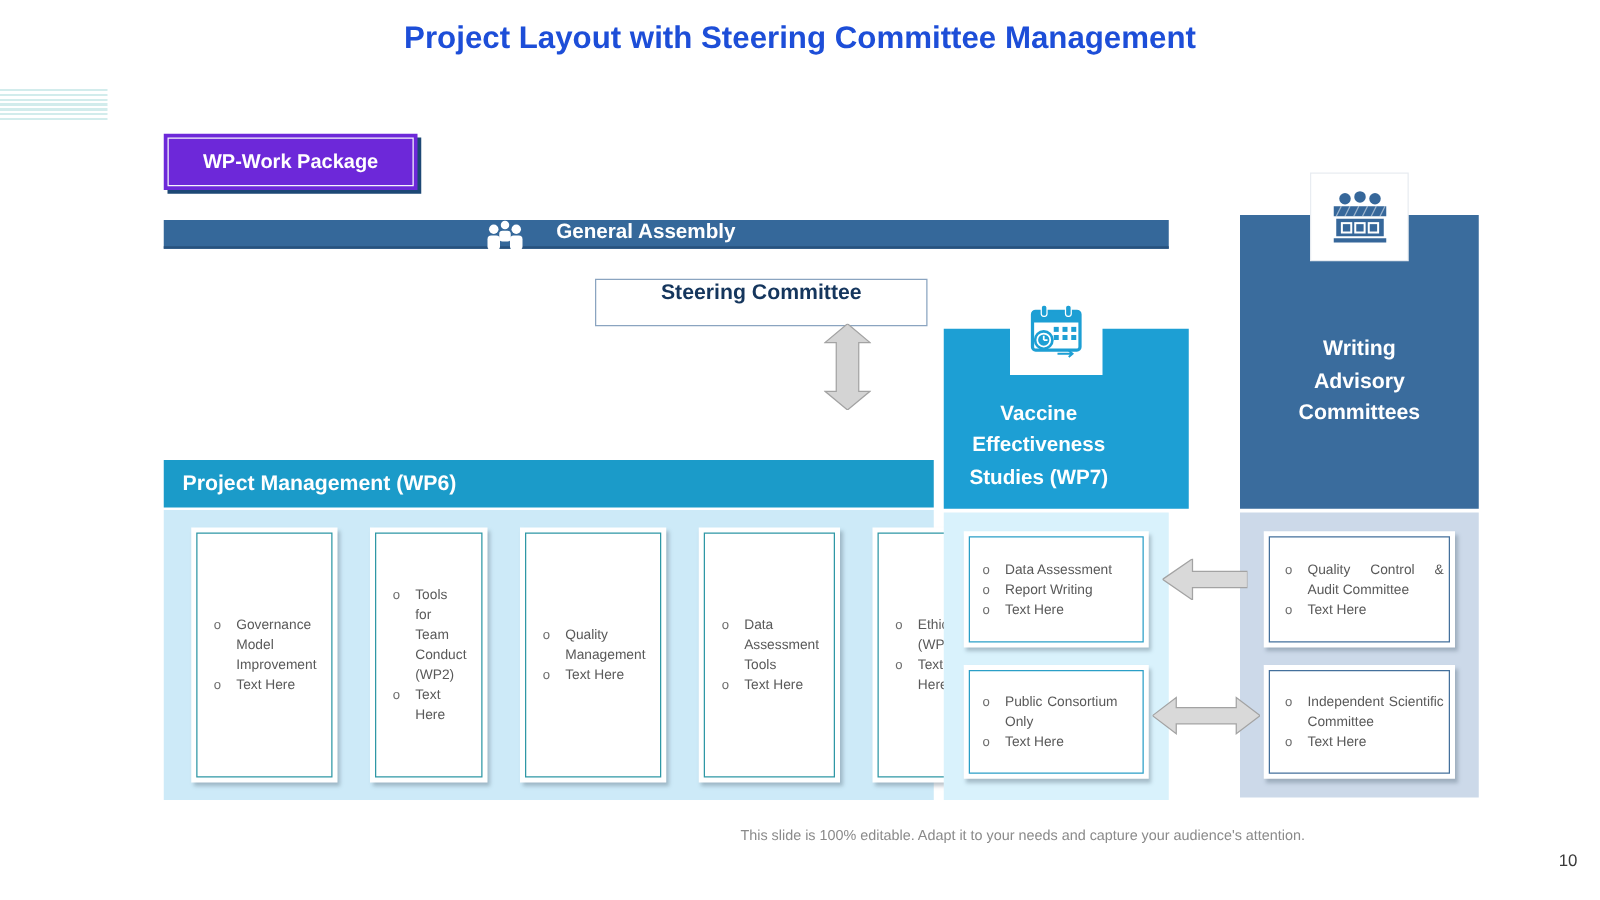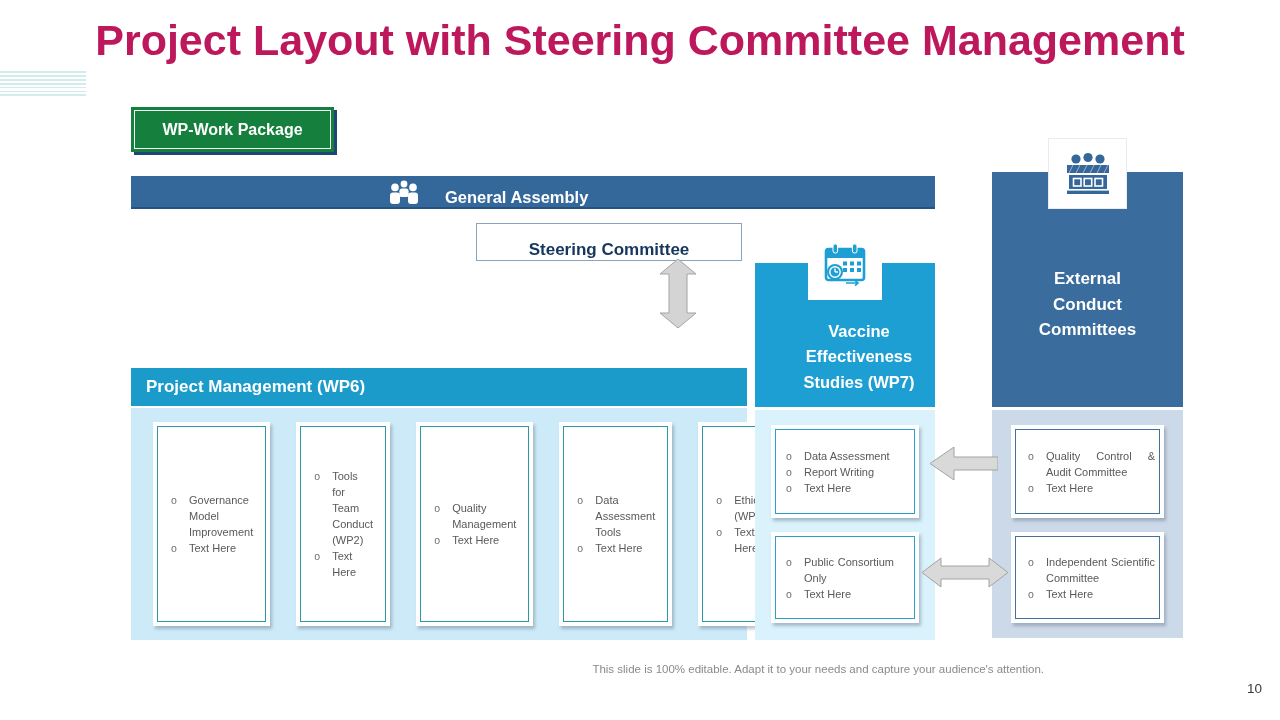--- a/index.html
+++ b/index.html
@@ -1,41 +1,41 @@
 <!DOCTYPE html>
 <html><head>
 <meta charset="utf-8">
 <style>
   html,body{margin:0;padding:0;background:#ffffff;}
   .slide{position:relative;width:1280px;height:720px;background:#ffffff;overflow:hidden;
          font-family:"Liberation Sans",sans-serif;}
   .abs{position:absolute;}
 
   
-  .title{left:0;top:16px;width:1280px;text-align:center;font-size:43px;font-weight:bold;
-         color:#be185d;}
+  .title{left:0;top:16px;width:1280px;text-align:center;font-size:25px;font-weight:bold;
+         color:#1d4ed8;}
 
   
   .stripes{left:0;top:71px;width:86px;height:27px;
            background:repeating-linear-gradient(to bottom,#d2ecec 0px,#d2ecec 1.8px,#ffffff 1.8px,#ffffff 3.9px);}
 
   
-  .wp-box{left:131px;top:107px;width:203px;height:45px;background:#15803d;
+  .wp-box{left:131px;top:107px;width:203px;height:45px;background:#6d28d9;
           box-shadow:3px 3px 0 #1d4875;display:flex;align-items:center;justify-content:center;
           color:#fff;font-size:16px;font-weight:bold;}
   .wp-box::before{content:"";position:absolute;inset:3px;border:1px solid rgba(255,255,255,.95);}
 
   
-  .ga-bar{left:131px;top:176px;width:804px;height:33px;background:#35689a;
-          border-bottom:2px solid #27517e;display:flex;align-items:flex-end;gap:26px;
+  .ga-bar{left:131px;top:176px;width:804px;height:23px;background:#35689a;
+          border-bottom:2px solid #27517e;display:flex;align-items:flex-start;gap:26px;
           padding-left:258px;box-sizing:border-box;color:#fff;font-size:16.5px;font-weight:bold;}
 
   
   .steer-box{left:476px;top:223px;width:266px;height:38px;background:#fff;border:1px solid #8aa4c0;
-             display:flex;align-items:flex-end;justify-content:center;font-size:17px;font-weight:bold;
+             display:flex;align-items:flex-start;justify-content:center;font-size:17px;font-weight:bold;
              color:#15365d;box-sizing:border-box;}
   .v-arrow{left:659px;top:259px;}
 
   
   .coord-bar{left:131px;top:325px;width:616px;height:40px;background:#56c4ef;display:flex;
              align-items:center;padding-left:15px;box-sizing:border-box;color:#fff;
              font-weight:bold;font-size:17px;word-spacing:6px;}
   .pm-bar{left:131px;top:368px;width:616px;height:38px;background:#1b9bc9;display:flex;
           align-items:center;padding-left:15px;box-sizing:border-box;color:#fff;
           font-weight:bold;font-size:17px;}
@@ -48,22 +48,22 @@
   .card-inner{height:100%;box-sizing:border-box;border:1px solid #2e97a5;display:flex;
               flex-direction:column;justify-content:center;padding:4px 12px 4px 13px;}
   .bullet{display:flex;font-size:11px;line-height:16px;color:#595959;}
   .bullet::before{content:"o";flex:0 0 auto;width:9px;margin-right:9px;color:#6e6e6e;
                   font-size:10.5px;}
   .bullet > span{flex:1;text-align:justify;}
 
   
   .vx-icon{left:808px;top:229px;width:74px;height:71px;background:#fff;z-index:3;
            display:flex;align-items:center;justify-content:center;}
-  .vx-box{left:755px;top:263px;width:180px;height:144px;background:#1d9fd4;display:flex;
-          align-items:flex-end;justify-content:flex-end;padding-bottom:12px;box-sizing:border-box;}
+  .vx-box{left:755px;top:263px;width:196px;height:144px;background:#1d9fd4;display:flex;
+          align-items:flex-end;justify-content:flex-start;padding-bottom:12px;box-sizing:border-box;}
   .vx-box .lbl{width:152px;text-align:center;color:#fff;font-weight:bold;font-size:16.5px;line-height:25.5px;}
   .vx-cont{left:755px;top:410px;width:180px;height:230px;background:#d9f2fc;display:flex;
            flex-direction:column;gap:14px;padding:15px 16px;box-sizing:border-box;}
   .vx-cont .card{height:93px;}
   .vx-cont .card:last-child{height:91px;}
   .vx-cont .card-inner{border-color:#2b9fc7;padding:4px 20px 4px 10px;}
 
   
   .ex-icon{left:1049px;top:139px;width:77px;height:69px;background:#fff;z-index:3;
            display:flex;align-items:center;justify-content:center;box-shadow:0 0 0 1px #e8ecf1;}
@@ -244,21 +244,21 @@
           <line x1="45" y1="13" x2="41" y2="21"></line>
       </g>
       <g fill="none" stroke="#ffffff" stroke-width="1.6">
         <rect x="10.5" y="26.5" width="7.5" height="7.5"></rect>
         <rect x="21.2" y="26.5" width="7.5" height="7.5"></rect>
         <rect x="32" y="26.5" width="7.5" height="7.5"></rect>
       </g>
     </svg>
   </div>
   <div class="abs ex-box">
-    <div class="lbl">External Conduct Committees</div>
+    <div class="lbl">Writing Advisory Committees</div>
   </div>
   <div class="abs ex-cont">
     <div class="card">
       <div class="card-inner">
         <div class="bullet">
             <span>Quality Control &amp; Audit Committee</span>
           </div>
         <div class="bullet">
             <span>Text Here</span>
           </div>

